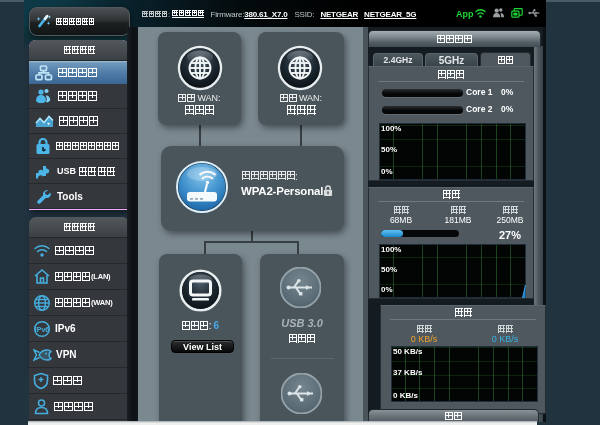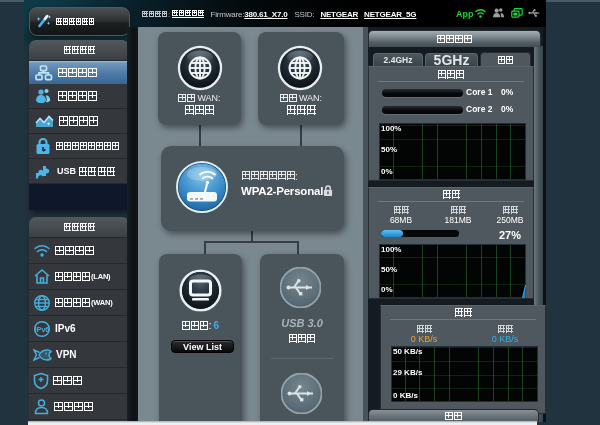--- a/index.html
+++ b/index.html
@@ -105,21 +105,21 @@
 <span class="z s6" style="color:#fff;margin-left:3px">
       <b></b>
       <b></b>
       <b></b>
       <b></b>
       <b></b>
       <b></b>
     </span>
 </div>
 
-<div class="ab" style="left:29px;top:40px;width:100px;height:170px;background:#0f172a;border-radius:7px 7px 0 0;box-shadow:2px 3px 6px rgba(0,0,0,.5)">
+<div class="ab" style="left:29px;top:40px;width:100px;height:170px;background:#f0abfc;border-radius:7px 7px 0 0;box-shadow:2px 3px 6px rgba(0,0,0,.5)">
 <div style="height:21px;border-radius:7px 7px 0 0;background:linear-gradient(#53585c,#3b4044);border-bottom:1px solid #24282b;display:flex;align-items:center;justify-content:center">
       <span class="z s8" style="color:#fff">
         <b></b>
         <b></b>
         <b></b>
         <b></b>
       </span>
     </div>
 <div style="height:23px;background:linear-gradient(#a8c0d4 0,#7099bd 8%,#4e7aa6 55%,#3a6695 100%);display:flex;align-items:center">
 <svg style="margin-left:6px" width="18" height="16" viewBox="0 0 18 16">
@@ -187,20 +187,26 @@
       <svg width="17" height="17" viewBox="0 0 17 17">
         <path d="M7 2h3v2.5a2.5 2.5 0 1 1 0 4.8V12H7v2.5a2.5 2.5 0 1 0-4.8 0H2.2 0V9h2.5a2.5 2.5 0 1 1 4.8 0H7z" fill="#4cb6e8" transform="translate(1,1)"></path>
       </svg>
       <span style="color:#fff;font-size:9px;font-weight:bold">USB <span class="z s9" style="color:#fff">
           <b></b>
           <b></b>
         </span><span class="z s9" style="color:#fff;margin-left:2px">
           <b></b>
           <b></b>
         </span></span>
+    </div>
+<div class="si">
+      <svg width="17" height="17" viewBox="0 0 17 17">
+        <path d="M13.5 2.5a4 4 0 0 0-5.4 4.8L2.5 13a1.8 1.8 0 0 0 2.5 2.5l5.7-5.6a4 4 0 0 0 4.8-5.4l-2.6 2.6-2.3-.7-.7-2.3z" fill="#4cb6e8"></path>
+      </svg>
+      <span style="color:#fff;font-size:10px;font-weight:bold">Tools</span>
     </div>
 </div>
 
 <div class="ab" style="left:29px;top:217px;width:100px;height:152px;background:#34383c;border-radius:7px 7px 0 0;box-shadow:2px 3px 6px rgba(0,0,0,.5)">
 <div style="height:21px;border-radius:7px 7px 0 0;background:linear-gradient(#53585c,#3b4044);border-bottom:1px solid #24282b;display:flex;align-items:center;justify-content:center">
       <span class="z s8" style="color:#fff">
         <b></b>
         <b></b>
         <b></b>
         <b></b>
@@ -501,21 +507,21 @@
       <b></b>
       <b></b>
       <b></b>
       <b></b>
     </span>
   </div>
 <div class="ab tab" style="left:373px;top:53px;width:50px">
     <span style="color:#e4e7e8;font-size:8.5px;font-weight:bold">2.4GHz</span>
   </div>
 <div class="ab tab" style="left:425px;top:53px;width:53px">
-    <span style="color:#e4e7e8;font-size:14px;font-weight:bold">5GHz</span>
+    <span style="color:#e4e7e8;font-size:10px;font-weight:bold">5GHz</span>
   </div>
 <div class="ab" style="left:480px;top:52px;width:51px;height:15px;border-radius:4px 4px 0 0;background:#4e585e;border:1px solid #262e33;border-bottom:none;display:flex;align-items:center;justify-content:center">
     <span class="z s8" style="color:#fff">
       <b></b>
       <b></b>
     </span>
   </div>
 
 <div class="ab sec" style="left:368px;top:66px;width:166px;height:115px">
 <div class="ab ct" style="top:3px">
@@ -600,21 +606,21 @@
 <div class="ab ctf" style="left:109px;top:19px;width:30px">
       <span class="z s8" style="color:#d2d7da">
         <b></b>
         <b></b>
       </span>
     </div>
 <div class="ab" style="left:23px;top:28px;width:40px;text-align:center;color:#f0a028;font-size:9px">0 KB/s</div>
 <div class="ab" style="left:104px;top:28px;width:40px;text-align:center;color:#35b2e8;font-size:9px">0 KB/s</div>
 <div class="ab graph" style="left:10px;top:40px;width:147px;height:56px">
 <span class="gl" style="top:1px">50 KB/s</span>
-      <span class="gl" style="top:22px">29 KB/s</span>
+      <span class="gl" style="top:22px">37 KB/s</span>
       <span class="gl" style="top:45px">0 KB/s</span>
 </div>
 </div>
 
 <div class="ab" style="left:368px;top:409px;width:171px;height:13px;border-radius:5px 5px 0 0;background:linear-gradient(#8a9297 0,#646e74 60%,#525c62 100%);border:1px solid #22292e;border-bottom:none;display:flex;align-items:center;justify-content:center">
     <span class="z s9" style="color:#fff">
       <b></b>
       <b></b>
     </span>
   </div>

